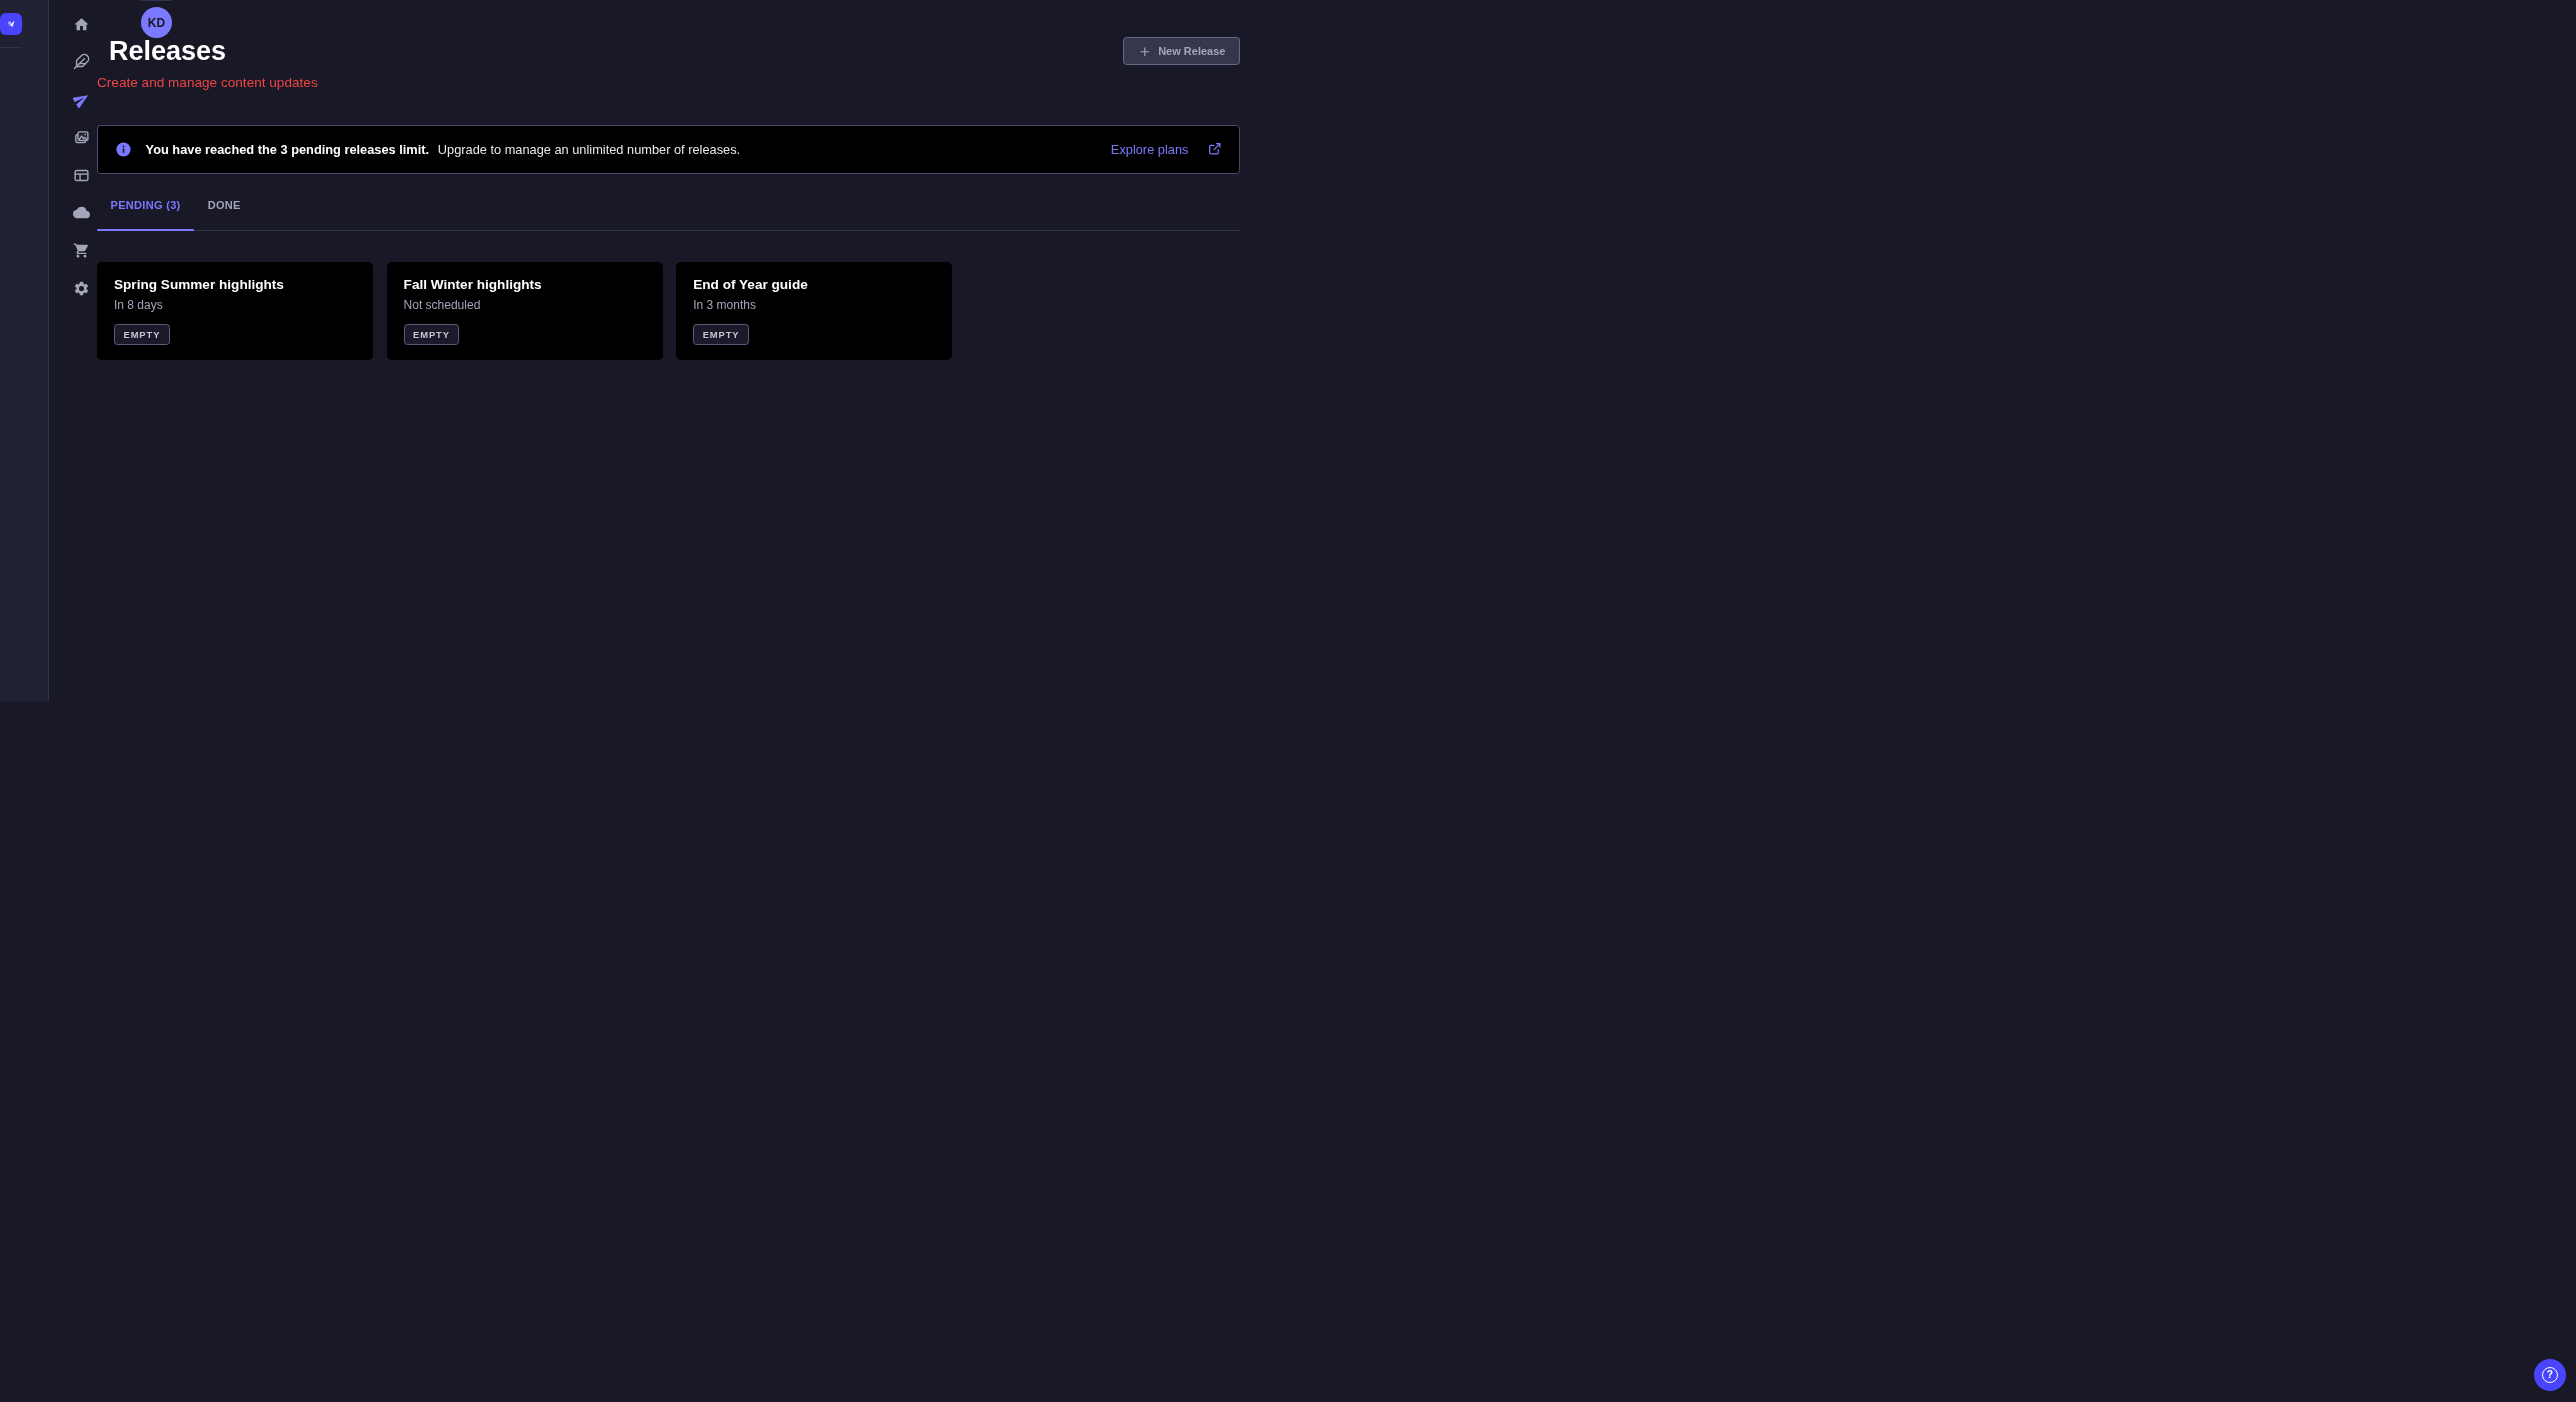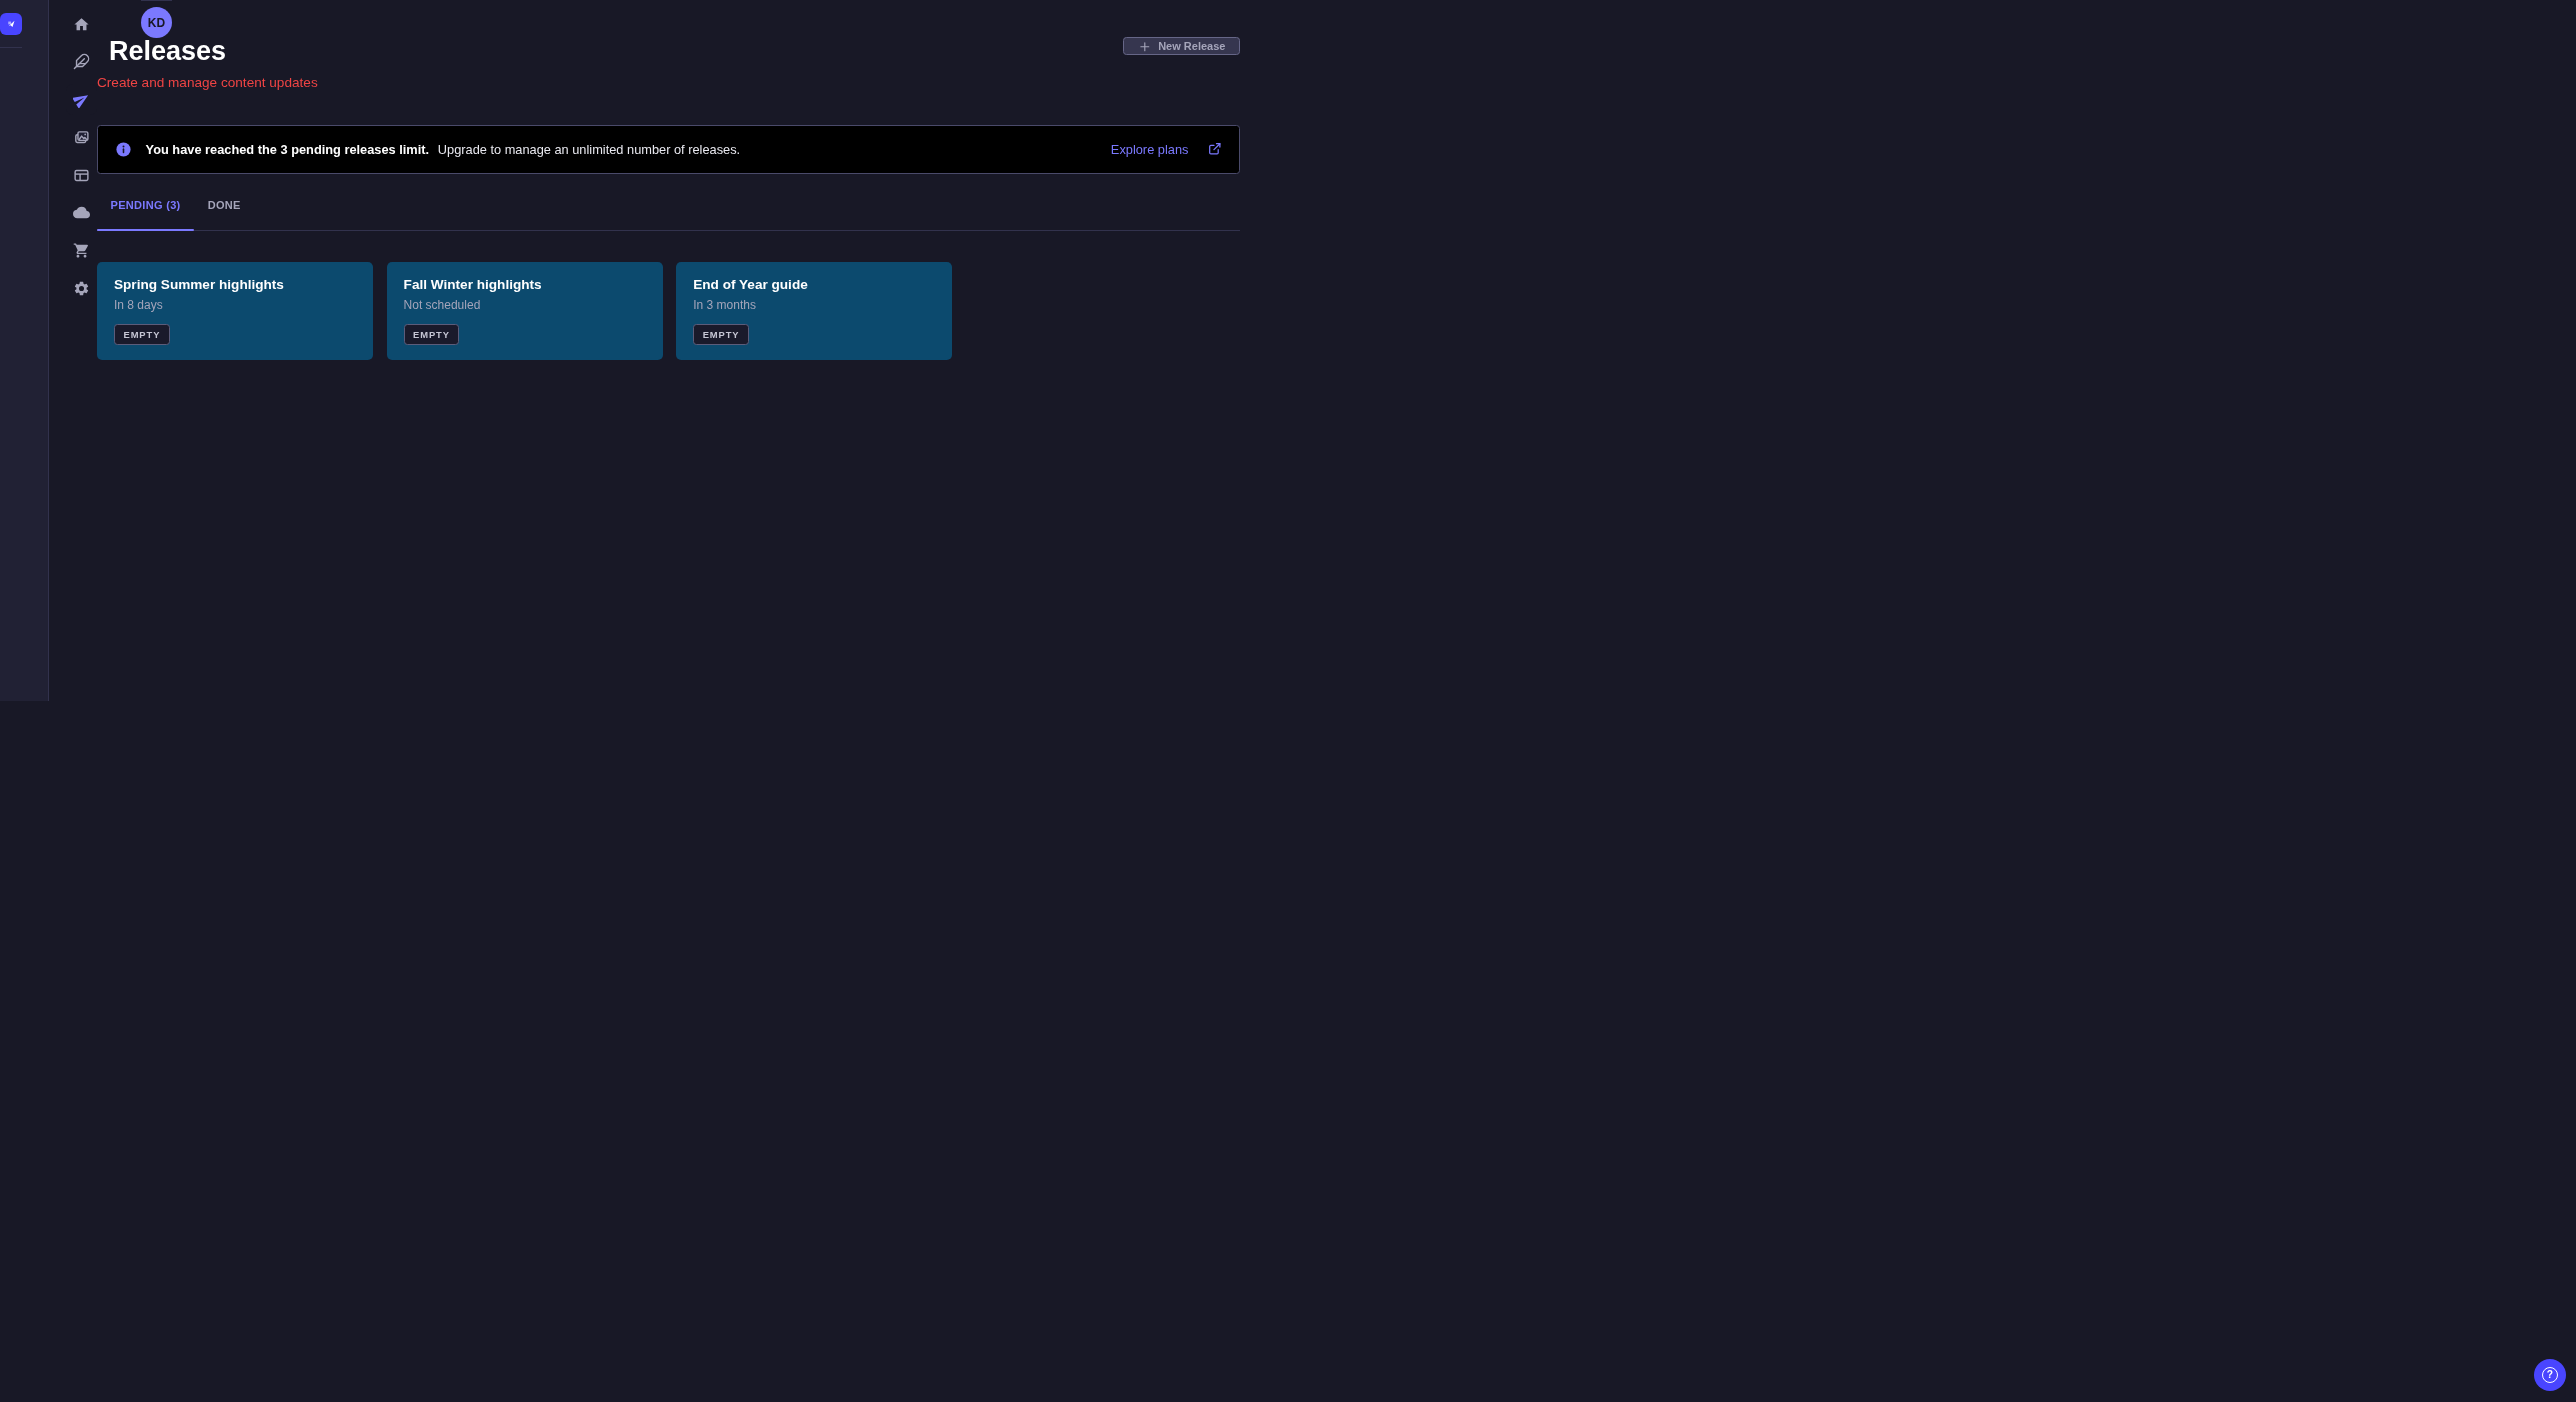--- a/index.html
+++ b/index.html
@@ -53,21 +53,21 @@
 
   
   .main { flex: 1; padding: 34px 48px 0; position: relative; }
 
   .page-header { display: flex; justify-content: space-between; align-items: flex-start; }
   .page-title { font-size: 27px; font-weight: 700; line-height: 34px; color: #ffffff; margin-left: 12px; }
   .page-subtitle { margin-top: 5.1px; font-size: 13.6px; line-height: 20.4px; color: #ef4444; font-weight: 400; }
 
   .new-release-btn {
     margin-top: 3.4px;
-    height: 18px; padding: 0 13.6px;
+    height: 28px; padding: 0 13.6px;
     display: inline-flex; align-items: center; gap: 6.8px;
     background: #36364f;
     border: 0.9px solid #666687;
     border-radius: 3.4px;
     color: #a5a5ba; font-family: "Liberation Sans", sans-serif;
     font-size: 11px; font-weight: 600;
     cursor: default;
   }
 
   
@@ -105,21 +105,21 @@
   .tab.active { color: #7b79ff; }
   .tab.active::after {
     content: ""; position: absolute; left: 0; right: 0; bottom: -0.9px;
     height: 1.7px; background: #7b79ff; border-radius: 0.9px;
   }
 
   
   .cards-row { margin-top: 31px; display: flex; gap: 13.6px; }
   .release-card {
     width: 276px; height: 98px; flex: none;
-    background: #0c4a6e; border-radius: 5.1px;
+    background: #000000; border-radius: 5.1px;
     padding: 12.8px 17px;
     cursor: pointer;
   }
   .card-title { font-size: 13.6px; font-weight: 600; line-height: 19px; color: #ffffff; }
   .card-schedule { margin-top: 4.3px; font-size: 12px; line-height: 15.3px; color: #a5a5ba; }
   .empty-badge {
     margin-top: 10.2px; display: inline-block;
     padding: 4.3px 8.5px;
     background: #1a1a2b;
     border: 0.9px solid #5c5c7a; border-radius: 3.4px;

